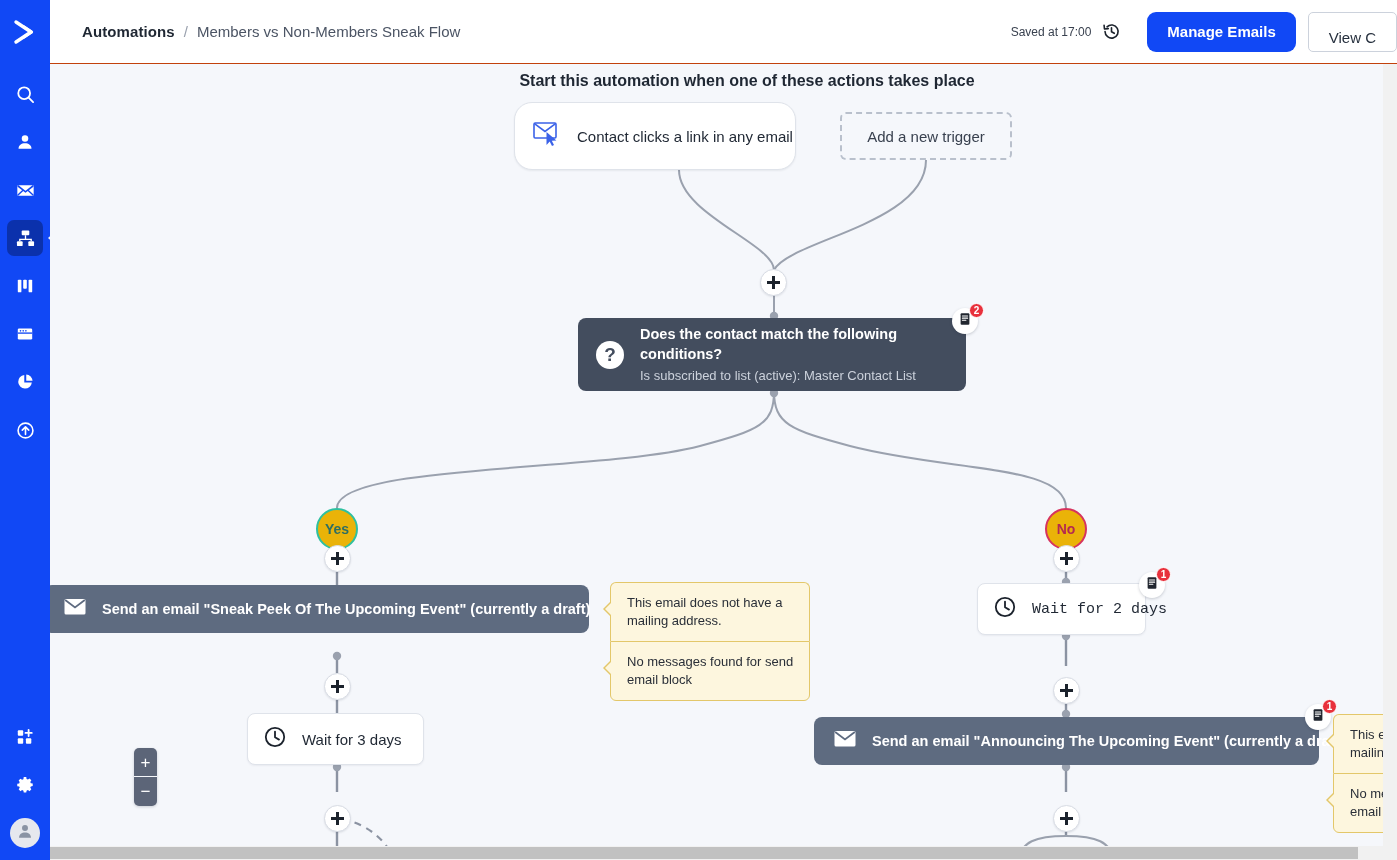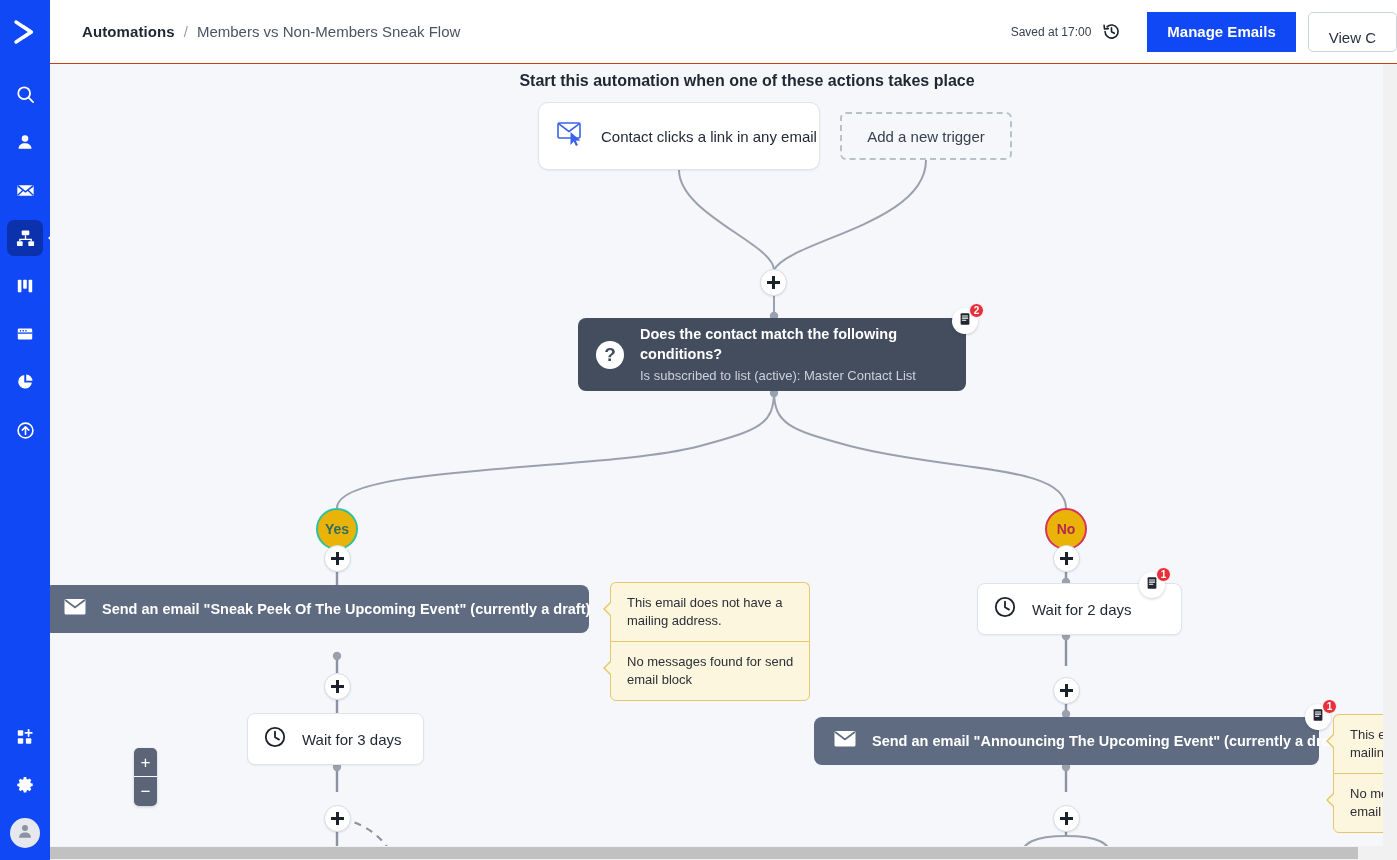--- a/index.html
+++ b/index.html
@@ -47,21 +47,21 @@
   .breadcrumb { display: flex; align-items: center; margin-left: 32px; font-size: 15px; }
   .crumb-root { color: #1f2733; font-weight: 700; letter-spacing: .1px; cursor: pointer; }
   .crumb-sep { color: #99a0ad; margin: 0 9px; }
   .crumb-leaf { color: #4b5464; }
   .topbar-right { margin-left: auto; display: flex; align-items: center; padding-right: 0; }
   .saved-text { font-size: 12px; color: #3c4椅; }
   .saved-text { color: #39414f; }
   .history-icon { margin-left: 11px; display: flex; align-items: center; cursor: pointer; }
   .btn-primary {
     margin-left: 26px; background: #1148f5; color: #fff; font-weight: 700; font-size: 15px;
-    border: none; border-radius: 0; height: 40px; padding: 0 20px; cursor: pointer;
+    border: none; border-radius: 9px; height: 40px; padding: 0 20px; cursor: pointer;
     font-family: "Liberation Sans", sans-serif;
   }
   .btn-secondary {
     margin-left: 12px; background: #fff; color: #26303e; font-size: 15px;
     border: 1px solid #ccd2dc; border-radius: 5px; height: 40px; padding: 16px 20px; cursor: pointer;
     white-space: nowrap; font-family: "Liberation Sans", sans-serif;
   }
 
   
   .canvas {
@@ -70,22 +70,22 @@
   }
   .canvas-inner { position: absolute; left: -50px; top: 0; width: 1447px; height: 796px; }
   svg.edges { position: absolute; left: 0; top: 0; width: 1447px; height: 796px; pointer-events: none; }
 
   .headline {
     position: absolute; left: 487px; top: 8px; width: 520px;
     font-size: 16px; font-weight: 700; color: #1f2733; text-align: center;
   }
 
   .trigger-card {
-    position: absolute; left: 538px; top: 38px; width: 282px; height: 68px;
-    background: #fff; border: 1px solid #dfe3ea; border-radius: 10px;
+    position: absolute; left: 514px; top: 38px; width: 282px; height: 68px;
+    background: #fff; border: 1px solid #dfe3ea; border-radius: 18px;
     box-shadow: 0 1px 2px rgba(30,40,60,.07);
     display: flex; align-items: center; padding-left: 18px; cursor: pointer;
   }
   .trigger-label { font-size: 15px; color: #222a36; margin-left: 14px; }
   .add-trigger {
     position: absolute; left: 840px; top: 48px; width: 172px; height: 48px;
     border: 2px dashed #b9c0cc; border-radius: 6px; background: transparent;
     display: flex; align-items: center; justify-content: center; cursor: pointer;
   }
   .add-trigger span { font-size: 15px; color: #39414f; }
@@ -453,21 +453,21 @@
         <span class="lbl">Wait for 3 days</span>
       </div>
 
       <div class="plus-btn" style="left:324px; top:741px;"></div>
 
       <div class="email-node" style="left:44px; top:783px; width:490px; height:30px; border-radius:8px 8px 0 0;"></div>
       <div class="warn-group" style="left:610px; top:784px; width:182px;">
         <div class="warn-box first" style="height:26px; padding-top:6px;"></div>
       </div>
 
-      <div class="wait-node" style="left:977px; top:519px; width:205px;">
+      <div class="wait-node" style="left:977px; top:519px; width:169px;font-family:Liberation Mono, monospace;">
         <span>
           <svg width="22" height="22" viewBox="0 0 22 22" fill="none">
             <circle cx="11" cy="11" r="9.2" stroke="#1b222c" stroke-width="1.8"></circle>
             <path d="M11 5.6 V11.3 L15 13.6" stroke="#1b222c" stroke-width="1.8" stroke-linecap="round" stroke-linejoin="round"></path>
           </svg>
         </span>
         <span class="lbl">Wait for 2 days</span>
       </div>
 
       <div class="badge-wrap" style="left:1139px; top:508px;">

